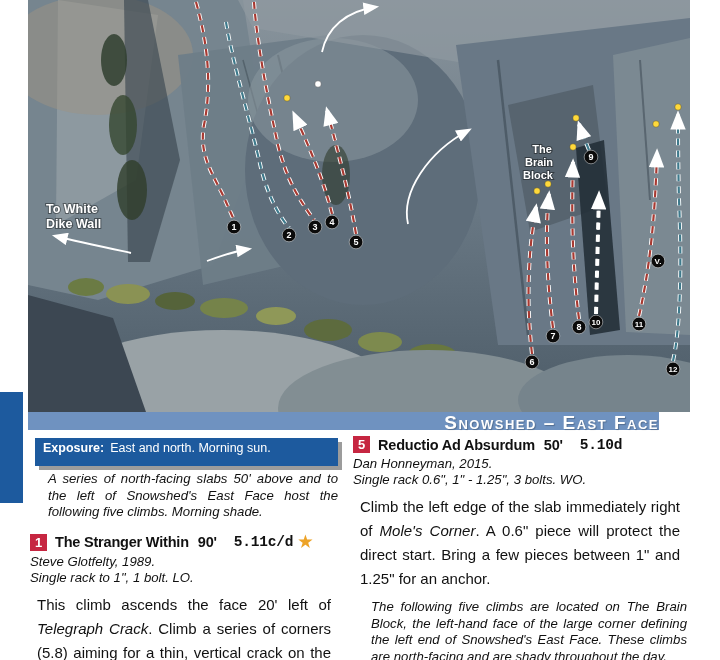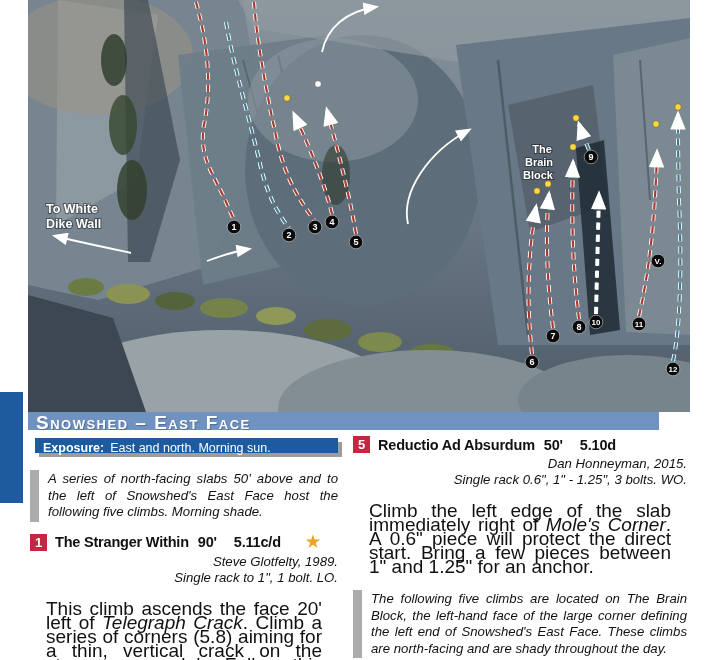--- a/index.html
+++ b/index.html
@@ -2,42 +2,42 @@
 <html><head>
 <meta charset="utf-8">
 <style>
   html,body{margin:0;padding:0;background:#e8e8e8;}
   .page{position:relative;width:720px;height:660px;background:#ffffff;overflow:hidden;
         font-family:"Liberation Sans",sans-serif;color:#111;}
   .photo{position:absolute;left:28px;top:0;width:662px;height:412px;}
   .photo svg{display:block;}
   .title-bar{position:absolute;left:28px;top:412px;width:631px;height:18px;background:#6f92c0;
         color:#fff;font-weight:bold;font-variant:small-caps;font-size:19px;line-height:21px;
-        padding-left:8px;letter-spacing:1.5px;box-sizing:border-box;text-shadow:1px 1px 1px rgba(0,0,0,.25);}
+        padding-left:8px;letter-spacing:1.5px;box-sizing:border-box;text-shadow:1px 1px 1px rgba(0,0,0,.25);text-align:right;}
   .left-tab{position:absolute;left:0;top:392px;width:23px;height:111px;background:#1d5a9e;}
-  .exposure{position:absolute;left:35px;top:438px;width:303px;height:15px;background:#1d5a9e;
+  .exposure{position:absolute;left:35px;top:438px;width:303px;height:28px;background:#1d5a9e;
         color:#fff;font-size:12.5px;line-height:20px;padding-left:8px;box-sizing:border-box;
         box-shadow:4px 4px 0 rgba(75,75,75,.55);white-space:nowrap;}
   .exposure b{margin-right:6px;}
   .col-left{position:absolute;left:30px;top:468px;width:308px;}
   .col-right{position:absolute;left:353px;top:434px;width:334px;}
-  .note{display:flex;margin:2px 0 12px 0;}
+  .note{display:flex;margin:2px 0 12px 0;align-items:center;}
   .note-bar{width:9px;background:#ababab;margin-right:9px;flex:none;}
   .note p{margin:1px 0;font-style:italic;font-size:13.2px;line-height:16.6px;text-align:justify;}
   .r-head{display:flex;align-items:center;font-weight:bold;font-size:14.5px;letter-spacing:-0.2px;margin:2px 0 3px 0;}
   .r-num{display:inline-block;width:17px;height:17px;line-height:17px;text-align:center;color:#fff;
         font-size:13px;font-weight:bold;margin-right:8px;flex:none;}
   .badge-red{background:#c62641;}
   .badge-blue{background:#1d5a9e;}
   .r-name{margin-right:9px;text-align:right;}
   .r-len{margin-right:17px;}
-  .r-grade{margin-right:20px;}
+  .r-grade{margin-right:0;font-family:Liberation Mono, monospace;}
   .r-star{color:#eda328;font-size:16px;margin-left:5px;line-height:14px;}
-  .r-fa,.r-gear{font-style:italic;font-size:13.2px;line-height:16px;text-align:right;}
-  .r-body{margin:16px;font-size:19px;line-height:14px;text-align:justify;}
+  .r-fa,.r-gear{font-style:italic;font-size:13.2px;line-height:16px;}
+  .r-body{margin:7px;font-size:15px;line-height:24px;text-align:justify;}
   .it{font-style:italic;}
   .mt6{margin-top:6px;}
 </style>
 </head>
 <body>
 
 <div class="page">
 
   <div class="photo">
     <svg viewBox="0 0 662 412" width="662" height="412">

